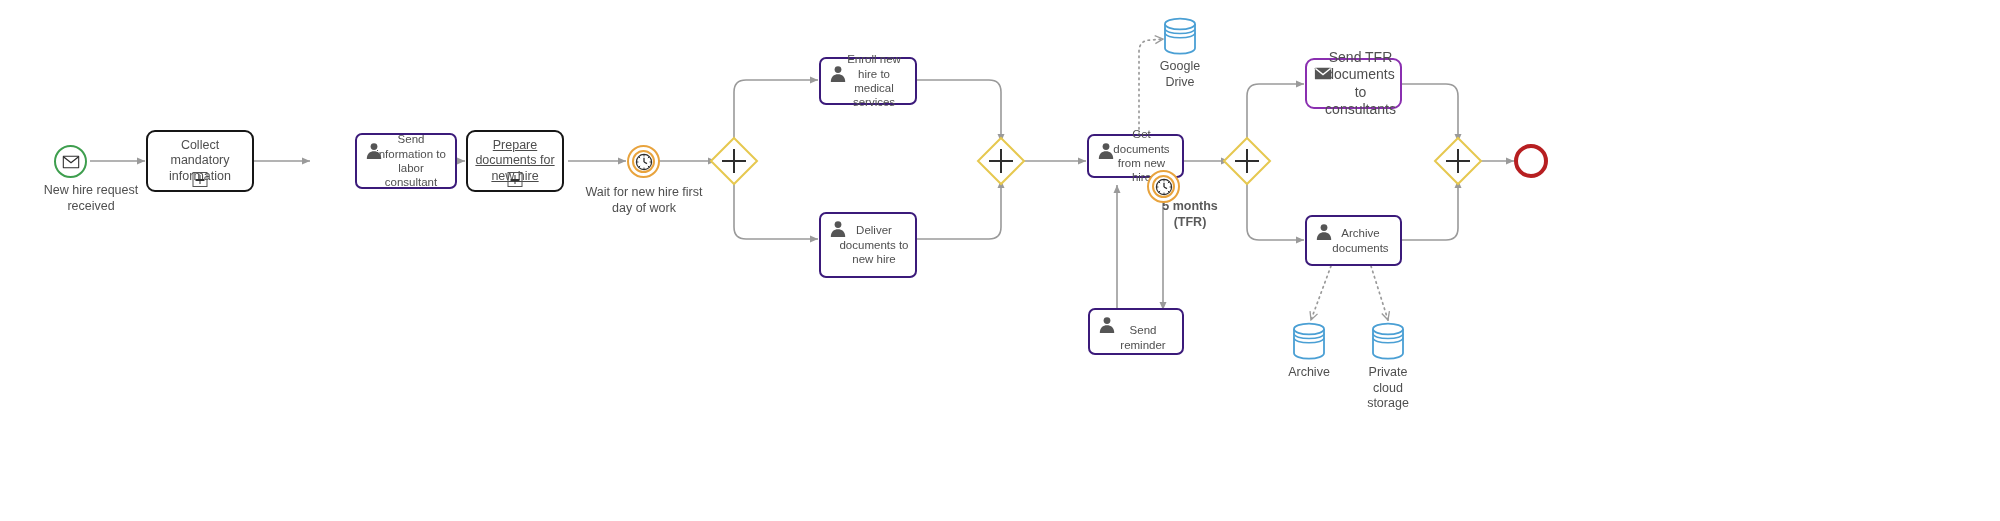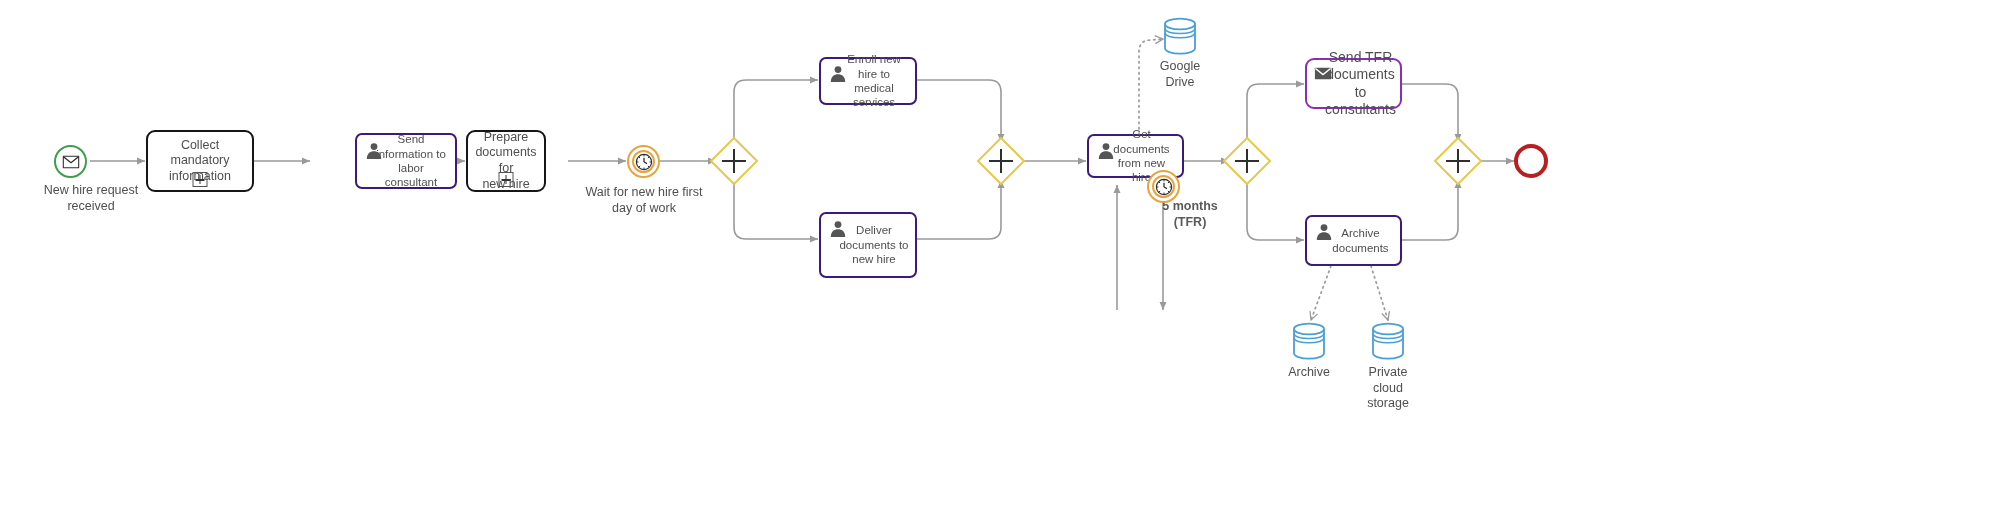--- a/index.html
+++ b/index.html
@@ -229,21 +229,21 @@
       <path d="M2.8,18 C2.8,12.7 6.1,10.3 10,10.3 C13.9,10.3 17.2,12.7 17.2,18 Z" fill="#555"></path>
     </svg>
     <span class="task-label" style="padding-left:10px; font-size:11.5px;">
       <span>Send</span><br>
       <span>information to</span><br>
       <span>labor</span><br>
       <span>consultant</span>
     </span>
   </div>
 
-  <div class="node task sub" style="left:466px; top:130px; width:80px; height:62px;">
+  <div class="node task sub" style="left:466px; top:130px; width:98px; height:62px;text-decoration:underline;">
     <span class="task-label">
       <span>Prepare</span><br>
       <span>documents for</span><br>
       <span>new hire</span>
     </span>
     <span class="sub-marker" style="bottom:3px;"></span>
   </div>
 
   <div class="node event timer" style="left:627px; top:145px; width:33px; height:33px;">
     <span class="inner-ring"></span>
@@ -347,20 +347,29 @@
       </g>
       <line x1="9" y1="9" x2="9" y2="4.8" stroke="#2e2e2e" stroke-width="1.3"></line>
       <line x1="9" y1="9" x2="12" y2="10.6" stroke="#2e2e2e" stroke-width="1.3"></line>
     </svg>
   </div>
   <div class="edge-label" style="left:1130px; top:199px; width:120px;">
     <span>5 months</span><br>
     <span>(TFR)</span>
   </div>
 
+  <div class="node task user" style="left:1088px; top:308px; width:96px; height:47px;">
+    <svg class="task-icon" viewBox="0 0 20 20" style="top:5px;">
+      <circle cx="10" cy="5.6" r="3.4" fill="#555"></circle>
+      <path d="M2.8,18 C2.8,12.7 6.1,10.3 10,10.3 C13.9,10.3 17.2,12.7 17.2,18 Z" fill="#555"></path>
+    </svg>
+    <span class="task-label" style="padding-left:14px; padding-top:12px; font-size:11.5px;">
+      <span>Send reminder</span>
+    </span>
+  </div>
 
   <div class="node gateway" style="left:1222px; top:136px; width:50px; height:50px;">
     <svg width="50" height="50" viewBox="0 0 50 50">
       <polygon points="25,2 48,25 25,48 2,25" fill="#ffffff" stroke="#e6c84f" stroke-width="2"></polygon>
       <line x1="25" y1="13" x2="25" y2="37" stroke="#2e2e2e" stroke-width="2"></line>
       <line x1="13" y1="25" x2="37" y2="25" stroke="#2e2e2e" stroke-width="2"></line>
     </svg>
   </div>
 
   <div class="node task send" style="left:1305px; top:58px; width:97px; height:51px;">

